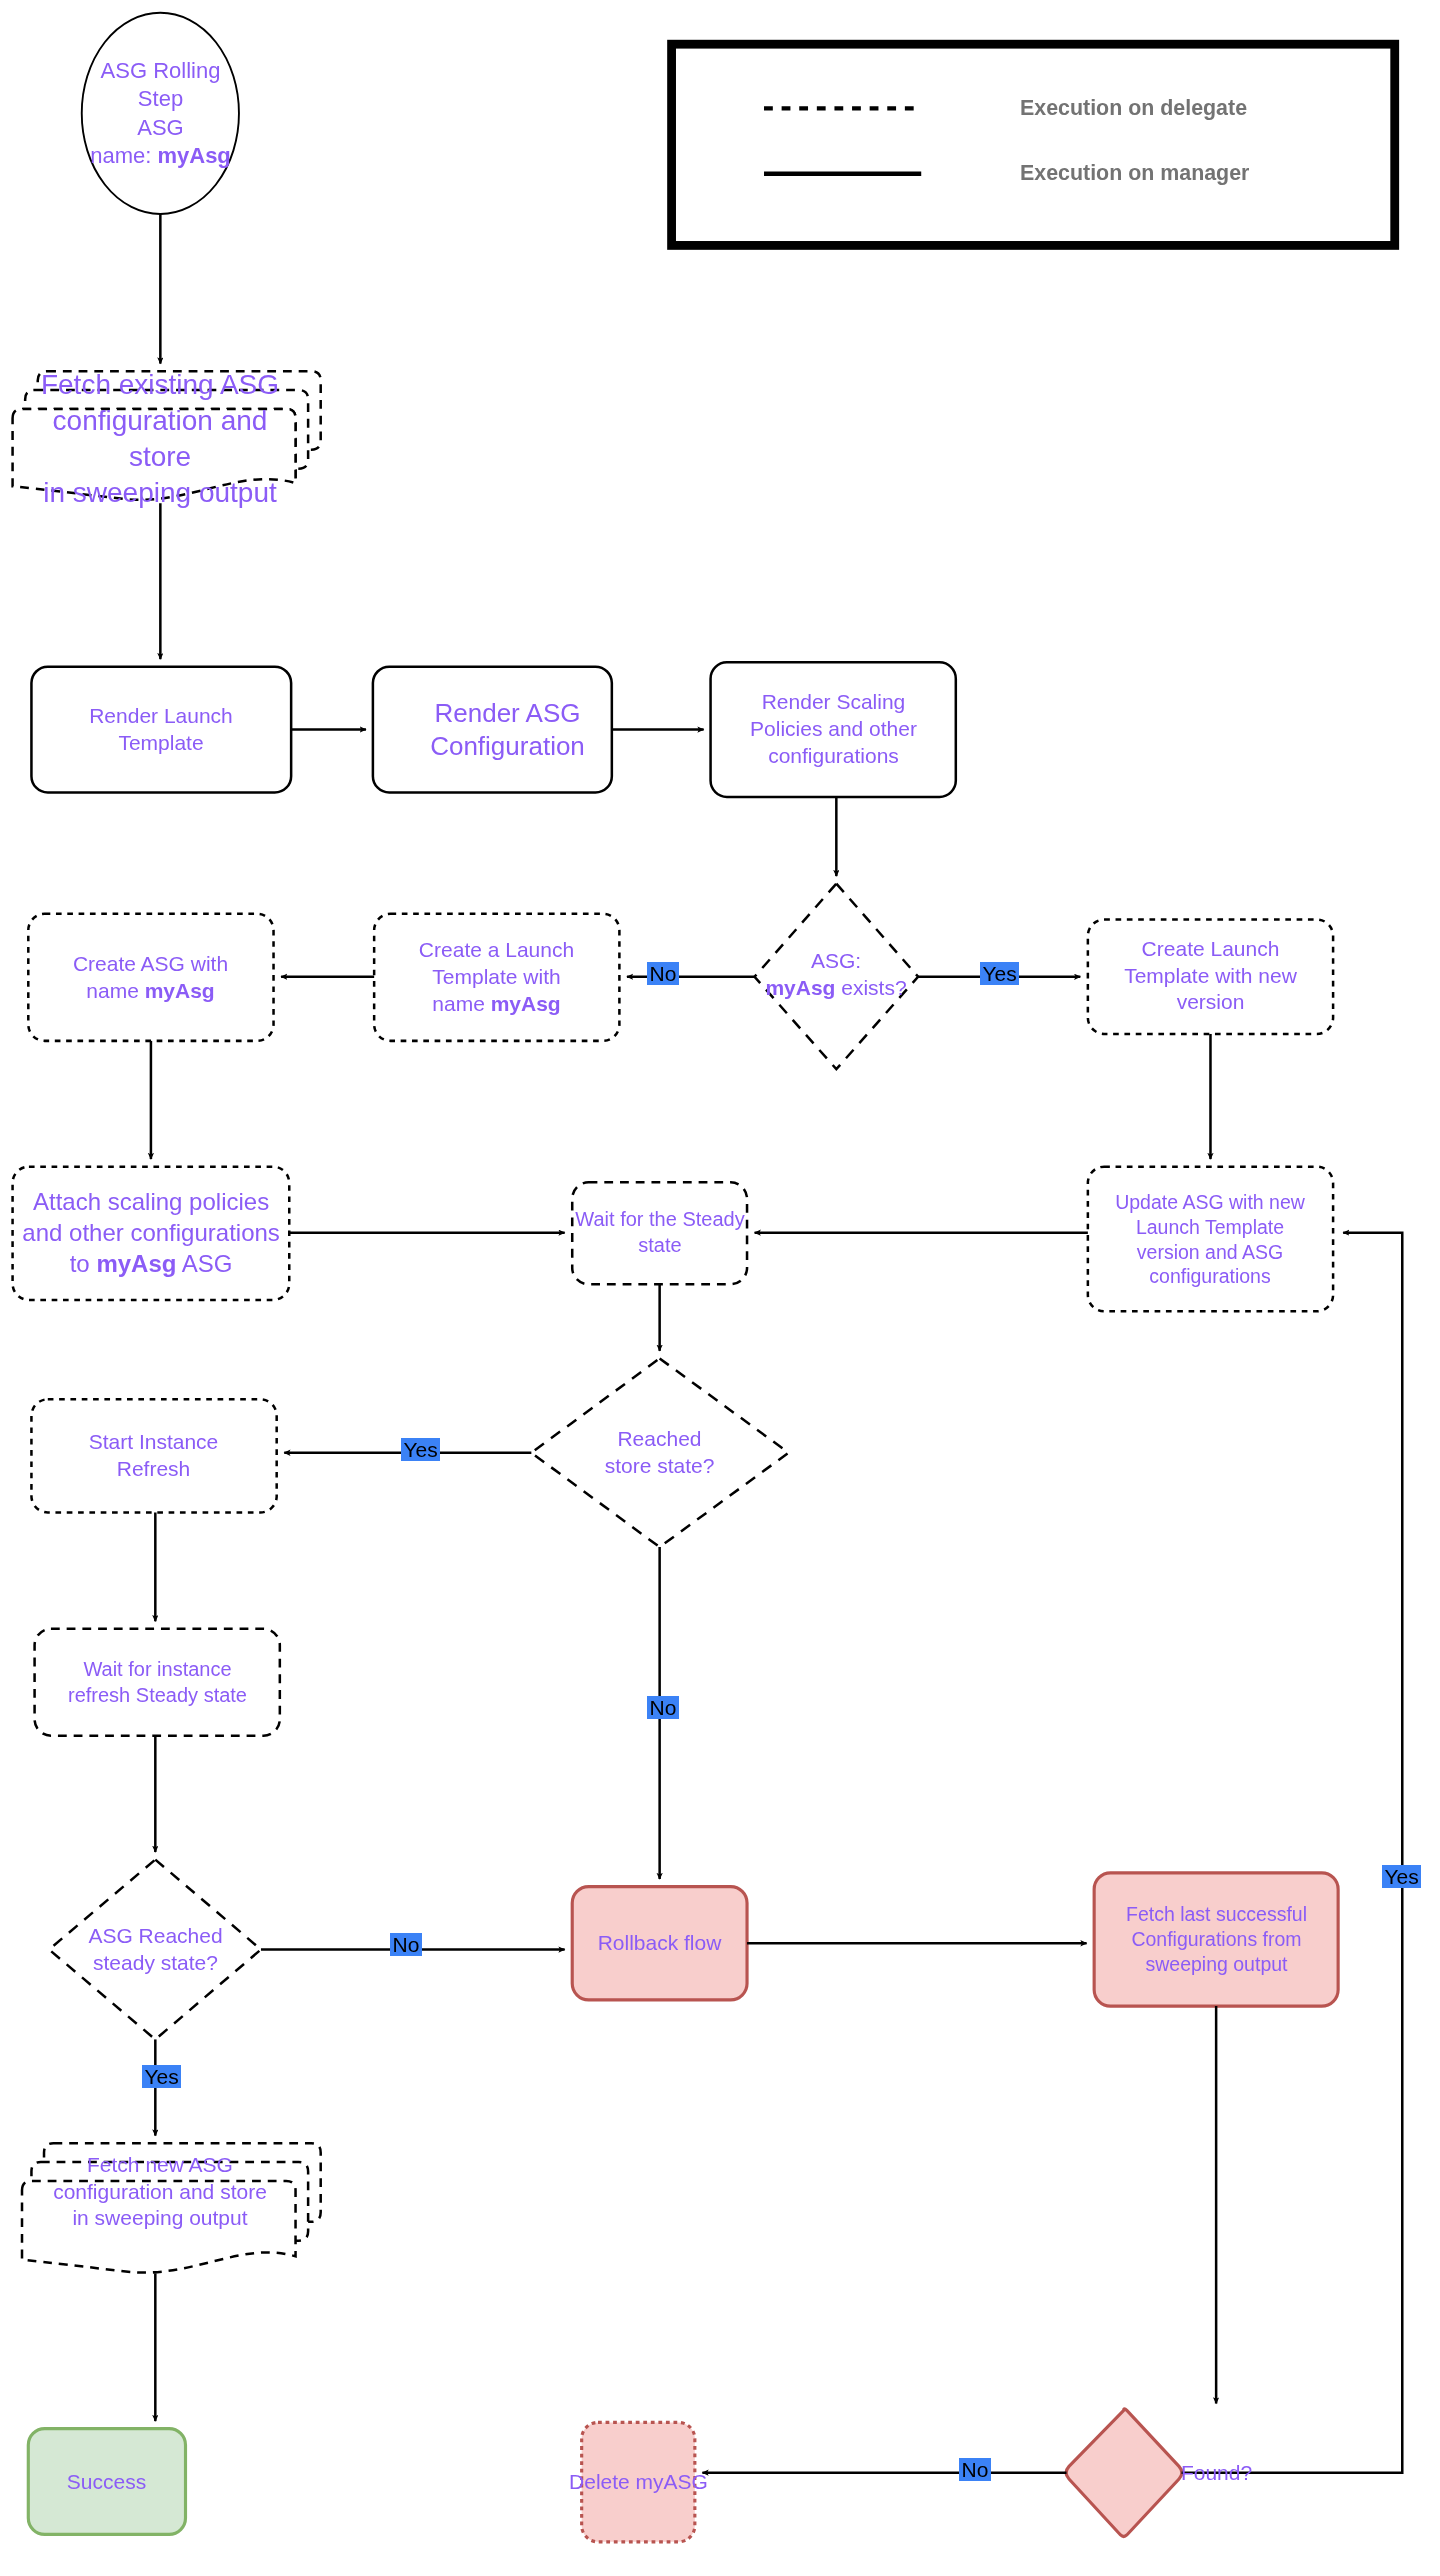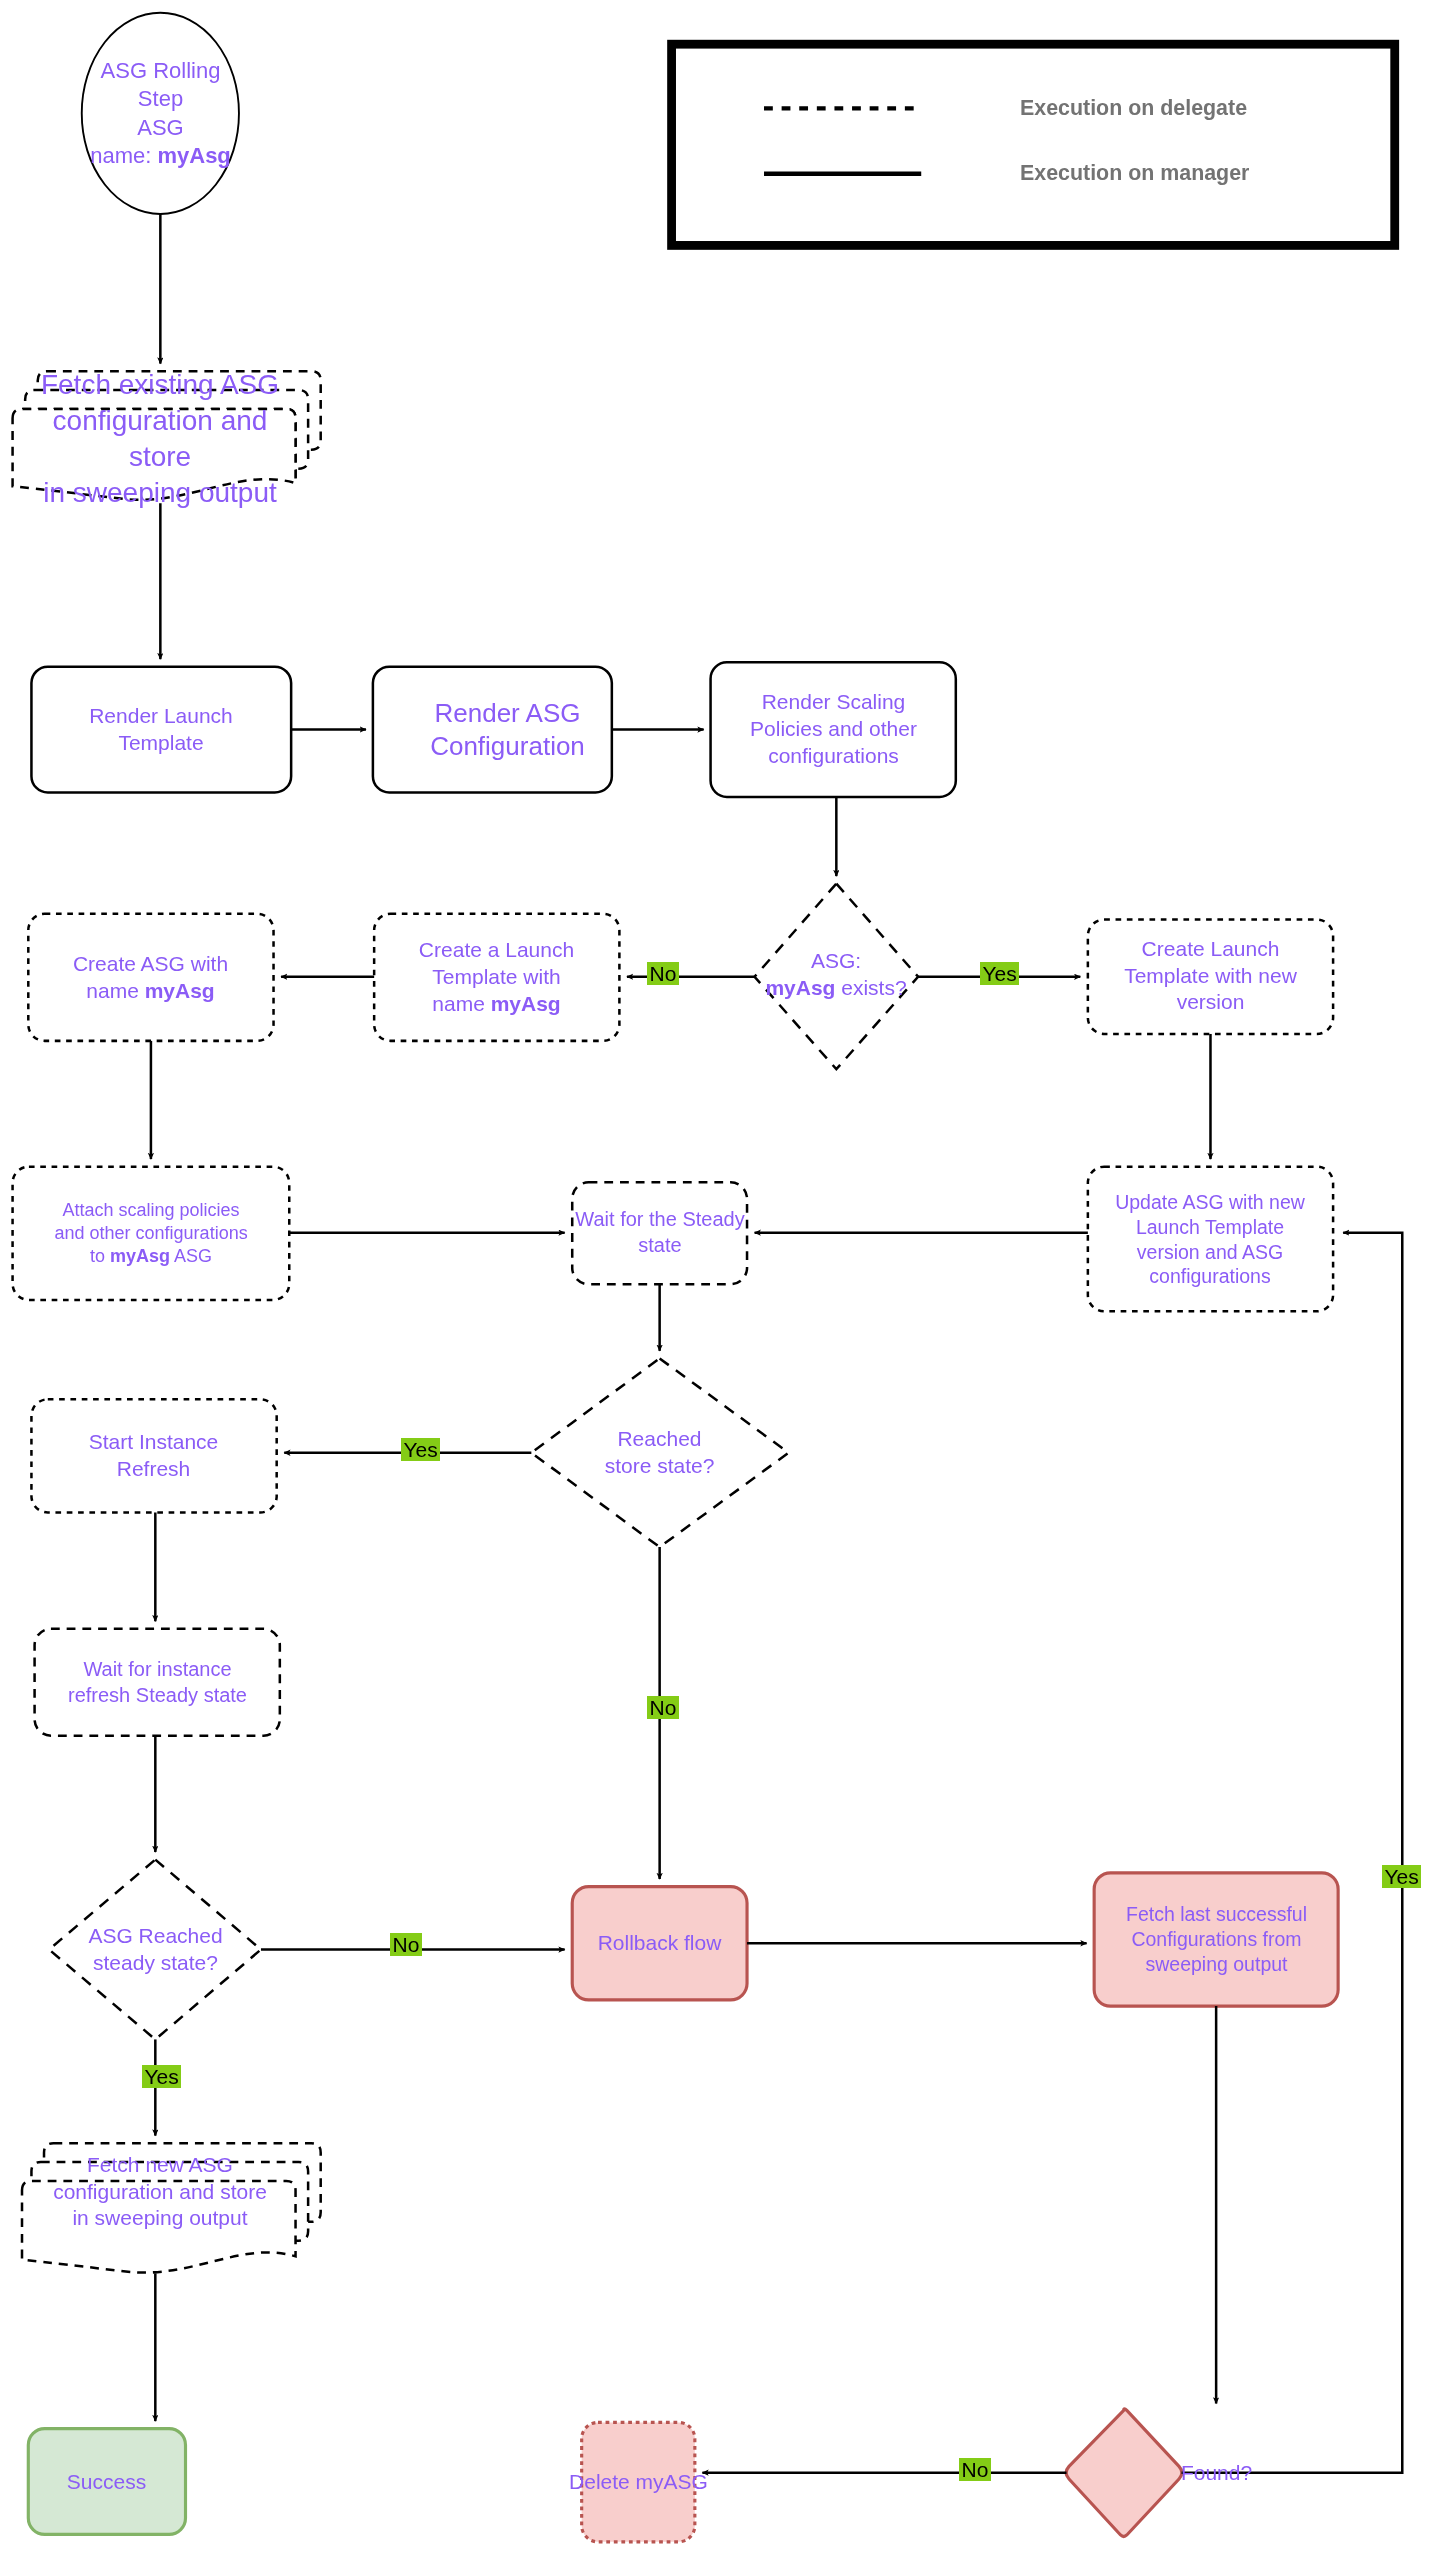--- a/index.html
+++ b/index.html
@@ -32,21 +32,21 @@
     font-family: "Liberation Sans", sans-serif;
     color: #8b5cf6;
     line-height: 1.28;
     pointer-events: none;
     white-space: pre-line;
   }
   .edge-label {
     position: absolute;
     font-family: "Liberation Sans", sans-serif;
     color: #000000;
-    background: #84cc16;
+    background: #3b82f6;
     text-align: left;
     line-height: 1.1;
     padding: 0 2.5px;
   }
   .legend-label {
     position: absolute;
     font-family: "Liberation Sans", sans-serif;
     font-weight: bold;
     color: #737373;
     white-space: nowrap;
@@ -215,21 +215,21 @@
 
   <div class="node-label" style="left:28px; top:914px; width:245px; height:127px; font-size:21px;">
     <span><span>Create ASG with
 name </span><b>myAsg</b></span>
   </div>
 
   <div class="node-label" style="left:1088px; top:919px; width:245px; height:114px; font-size:21px;">Create Launch
 Template with new
 version</div>
 
-  <div class="node-label" style="left:12.6px; top:1167px; width:277px; height:133px; font-size:18px;">
+  <div class="node-label" style="left:12.6px; top:1167px; width:277px; height:133px; font-size:24px;">
     <span><span>Attach scaling policies
 and other configurations
 to </span><b>myAsg</b><span> ASG</span></span>
   </div>
 
   <div class="node-label" style="left:560px; top:1182px; width:200px; height:102px; font-size:20px;">Wait for the Steady
 state</div>
 
   <div class="node-label" style="left:1085px; top:1167px; width:250px; height:145px; font-size:19.5px;">Update ASG with new
 Launch Template

